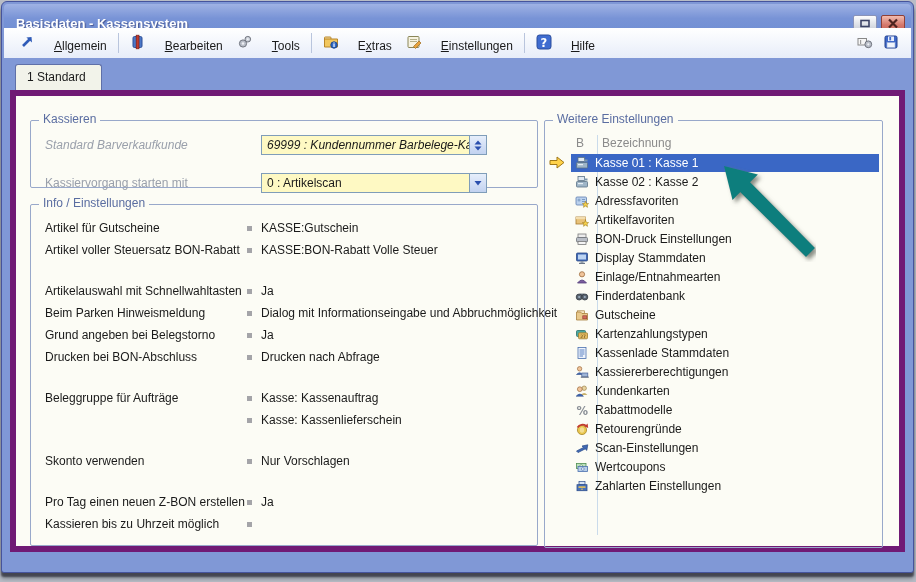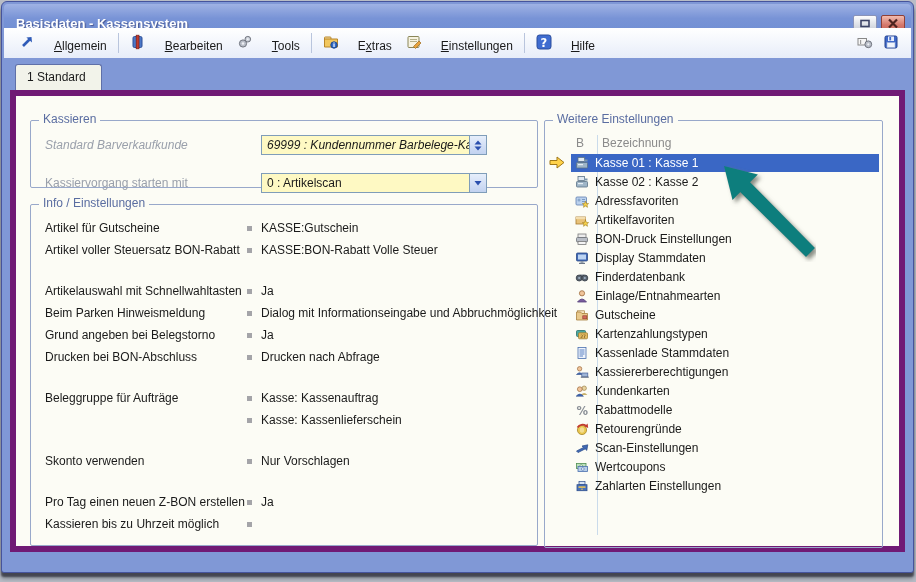--- a/index.html
+++ b/index.html
@@ -349,40 +349,40 @@
                 </svg>
               </span>
       <span class="llabel">Display Stammdaten</span>
     </span>
   </div>
           <div class="lrow">
     <span class="lptr"></span>
     <span class="lsel">
       <span class="licon">
                 <svg width="14" height="14" viewBox="0 0 14 14">
+                  <circle cx="7" cy="4.3" r="2.6" fill="#f0c49a" stroke="#9c6b3c" stroke-width="0.8"></circle>
+                  <path d="M2.5,13 Q7,7 11.5,13 Z" fill="#7a5c9e" stroke="#54407a" stroke-width="0.8"></path>
+                </svg>
+              </span>
+      <span class="llabel">Einlage/Entnahmearten</span>
+    </span>
+  </div>
+          <div class="lrow">
+    <span class="lptr"></span>
+    <span class="lsel">
+      <span class="licon">
+                <svg width="14" height="14" viewBox="0 0 14 14">
                   <rect x="5" y="4.5" width="4" height="3" fill="#77818d"></rect>
                   <circle cx="4.2" cy="8" r="3" fill="#5a6470" stroke="#343b44" stroke-width="0.8"></circle>
                   <circle cx="9.8" cy="8" r="3" fill="#5a6470" stroke="#343b44" stroke-width="0.8"></circle>
                   <circle cx="4.2" cy="8" r="1.1" fill="#9fb2c4"></circle>
                   <circle cx="9.8" cy="8" r="1.1" fill="#9fb2c4"></circle>
                 </svg>
               </span>
       <span class="llabel">Finderdatenbank</span>
-    </span>
-  </div>
-          <div class="lrow">
-    <span class="lptr"></span>
-    <span class="lsel">
-      <span class="licon">
-                <svg width="14" height="14" viewBox="0 0 14 14">
-                  <circle cx="7" cy="4.3" r="2.6" fill="#f0c49a" stroke="#9c6b3c" stroke-width="0.8"></circle>
-                  <path d="M2.5,13 Q7,7 11.5,13 Z" fill="#7a5c9e" stroke="#54407a" stroke-width="0.8"></path>
-                </svg>
-              </span>
-      <span class="llabel">Einlage/Entnahmearten</span>
     </span>
   </div>
           <div class="lrow">
     <span class="lptr"></span>
     <span class="lsel">
       <span class="licon">
                 <svg width="14" height="14" viewBox="0 0 14 14">
                   <rect x="2.5" y="2.8" width="7" height="3" fill="#f7e7c2" stroke="#a8823f" stroke-width="0.7"></rect>
                   <path d="M1.5,4 L5.5,4 L7,5.5 L12.5,5.5 L12.5,12 L1.5,12 Z" fill="#e9c98b" stroke="#a8823f" stroke-width="0.8"></path>
                   <rect x="7.8" y="7.8" width="4" height="3" fill="#d46a5a" stroke="#953f33" stroke-width="0.7"></rect>

